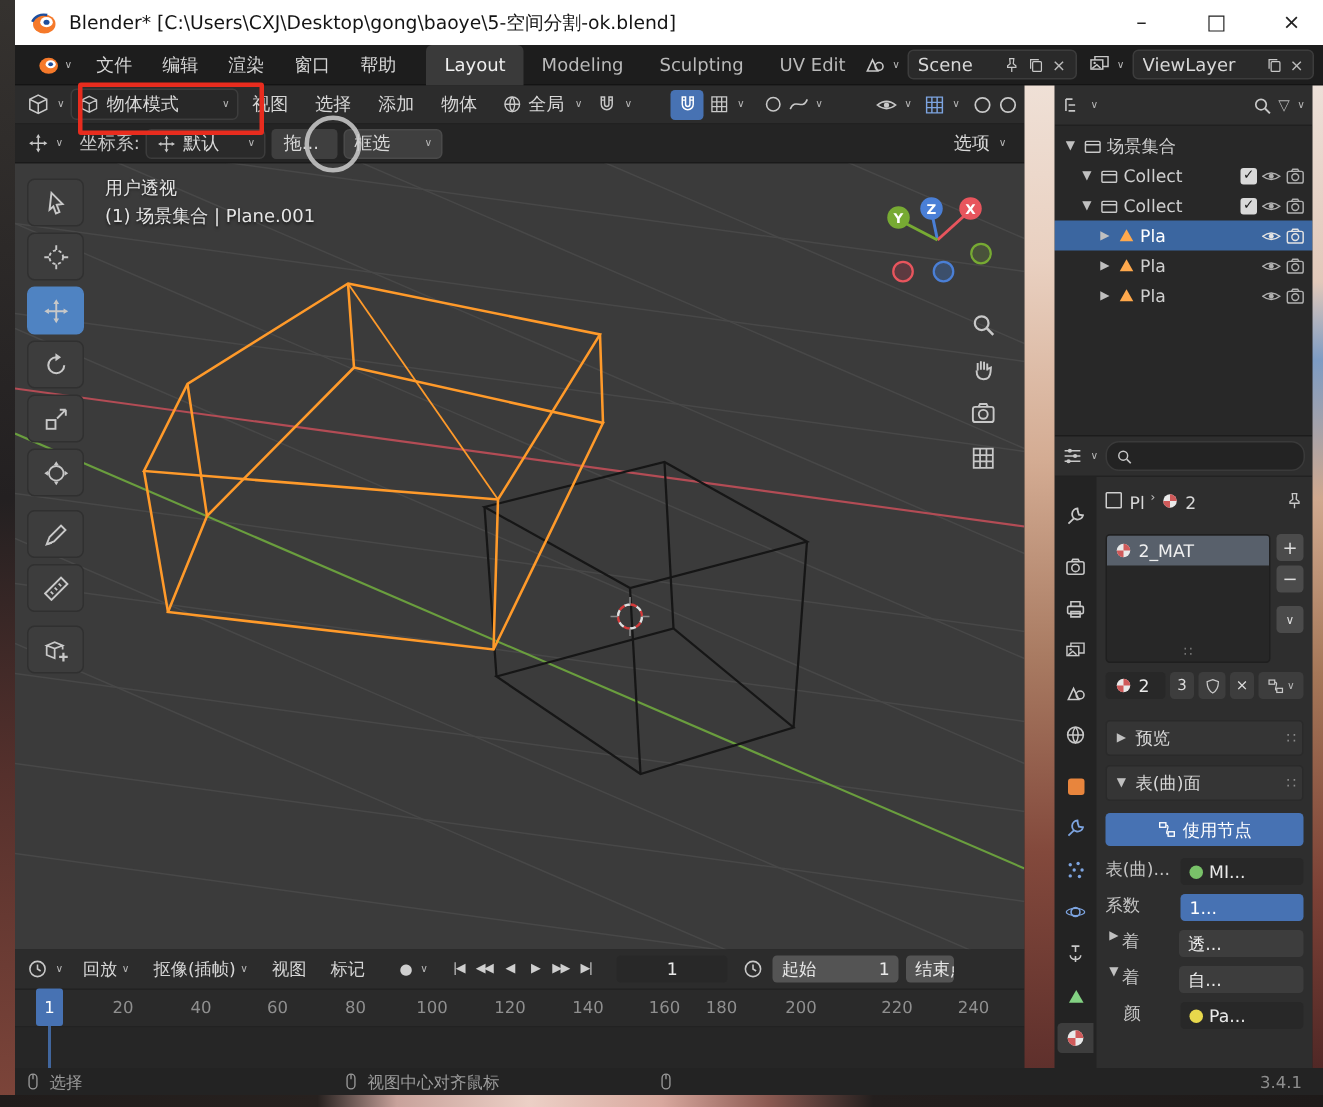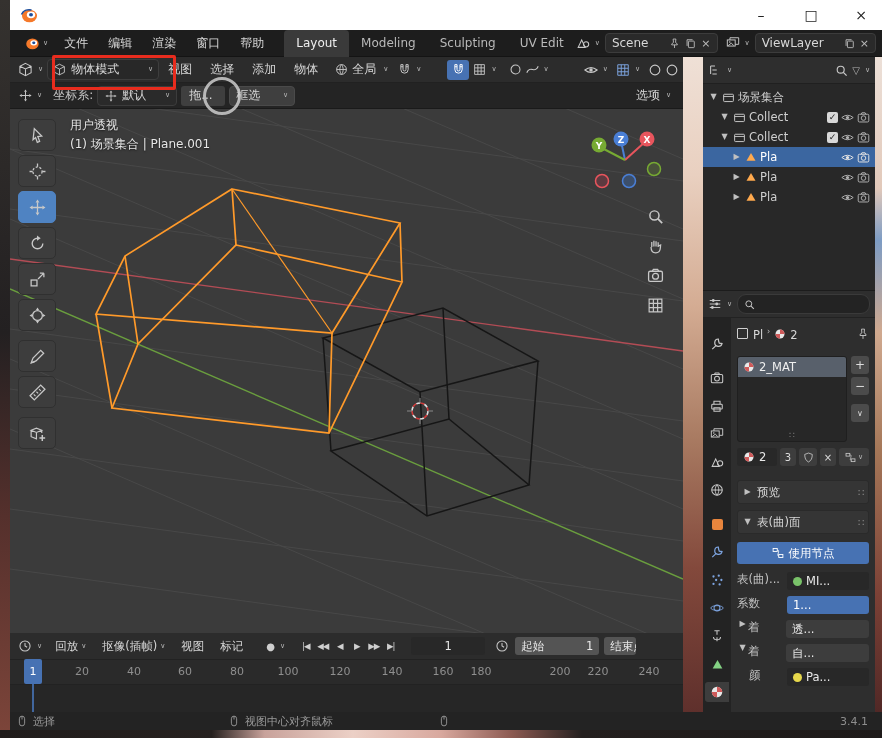--- a/index.html
+++ b/index.html
@@ -247,20 +247,21 @@
 
 <div class="stage">
 
   <div class="titlebar abs">
     <svg class="ic" width="18" height="18" viewBox="0 0 18 18">
         <ellipse cx="9.5" cy="10" rx="7.5" ry="6.3" fill="#f5792a"></ellipse>
         <ellipse cx="11" cy="8.8" rx="4.2" ry="3.4" fill="#fff"></ellipse>
         <ellipse cx="11" cy="8.8" rx="2" ry="1.7" fill="#1e4e9c"></ellipse>
         <path d="M1.5 8.5 C3 5 7 3 11.5 4" fill="none" stroke="#1e4e9c" stroke-width="1.6"></path>
       </svg>
+    <span class="title">Blender* [C:\Users\CXJ\Desktop\gong\baoye\5-空间分割-ok.blend]</span>
     <span class="sp"></span>
     <div class="win-btn">–</div>
     <div class="win-btn">□</div>
     <div class="win-btn">×</div>
   </div>
 
   <div class="topbar abs">
     <div class="mi" style="padding:0 6px;">
       <svg class="ic" width="16" height="16" viewBox="0 0 18 18">
           <ellipse cx="9.5" cy="10" rx="7" ry="6" fill="#f5792a"></ellipse>
@@ -892,21 +893,21 @@
     <div class="tl-ruler">
       <span class="tl-num" style="left:55px;">20</span>
       <span class="tl-num" style="left:107px;">40</span>
       <span class="tl-num" style="left:158px;">60</span>
       <span class="tl-num" style="left:210px;">80</span>
       <span class="tl-num" style="left:261px;">100</span>
       <span class="tl-num" style="left:313px;">120</span>
       <span class="tl-num" style="left:365px;">140</span>
       <span class="tl-num" style="left:416px;">160</span>
       <span class="tl-num" style="left:454px;">180</span>
-      <span class="tl-num" style="left:533px;">200</span>
+      <span class="tl-num" style="left:507px;">200</span>
       <span class="tl-num" style="left:571px;">220</span>
       <span class="tl-num" style="left:622px;">240</span>
     </div>
     <div class="tl-rest"></div>
     <div class="playhead-box">1</div>
     <div class="playhead-line"></div>
   </div>
 
   <div class="statusbar abs">
     <div class="sb-g" style="left:6px;">

